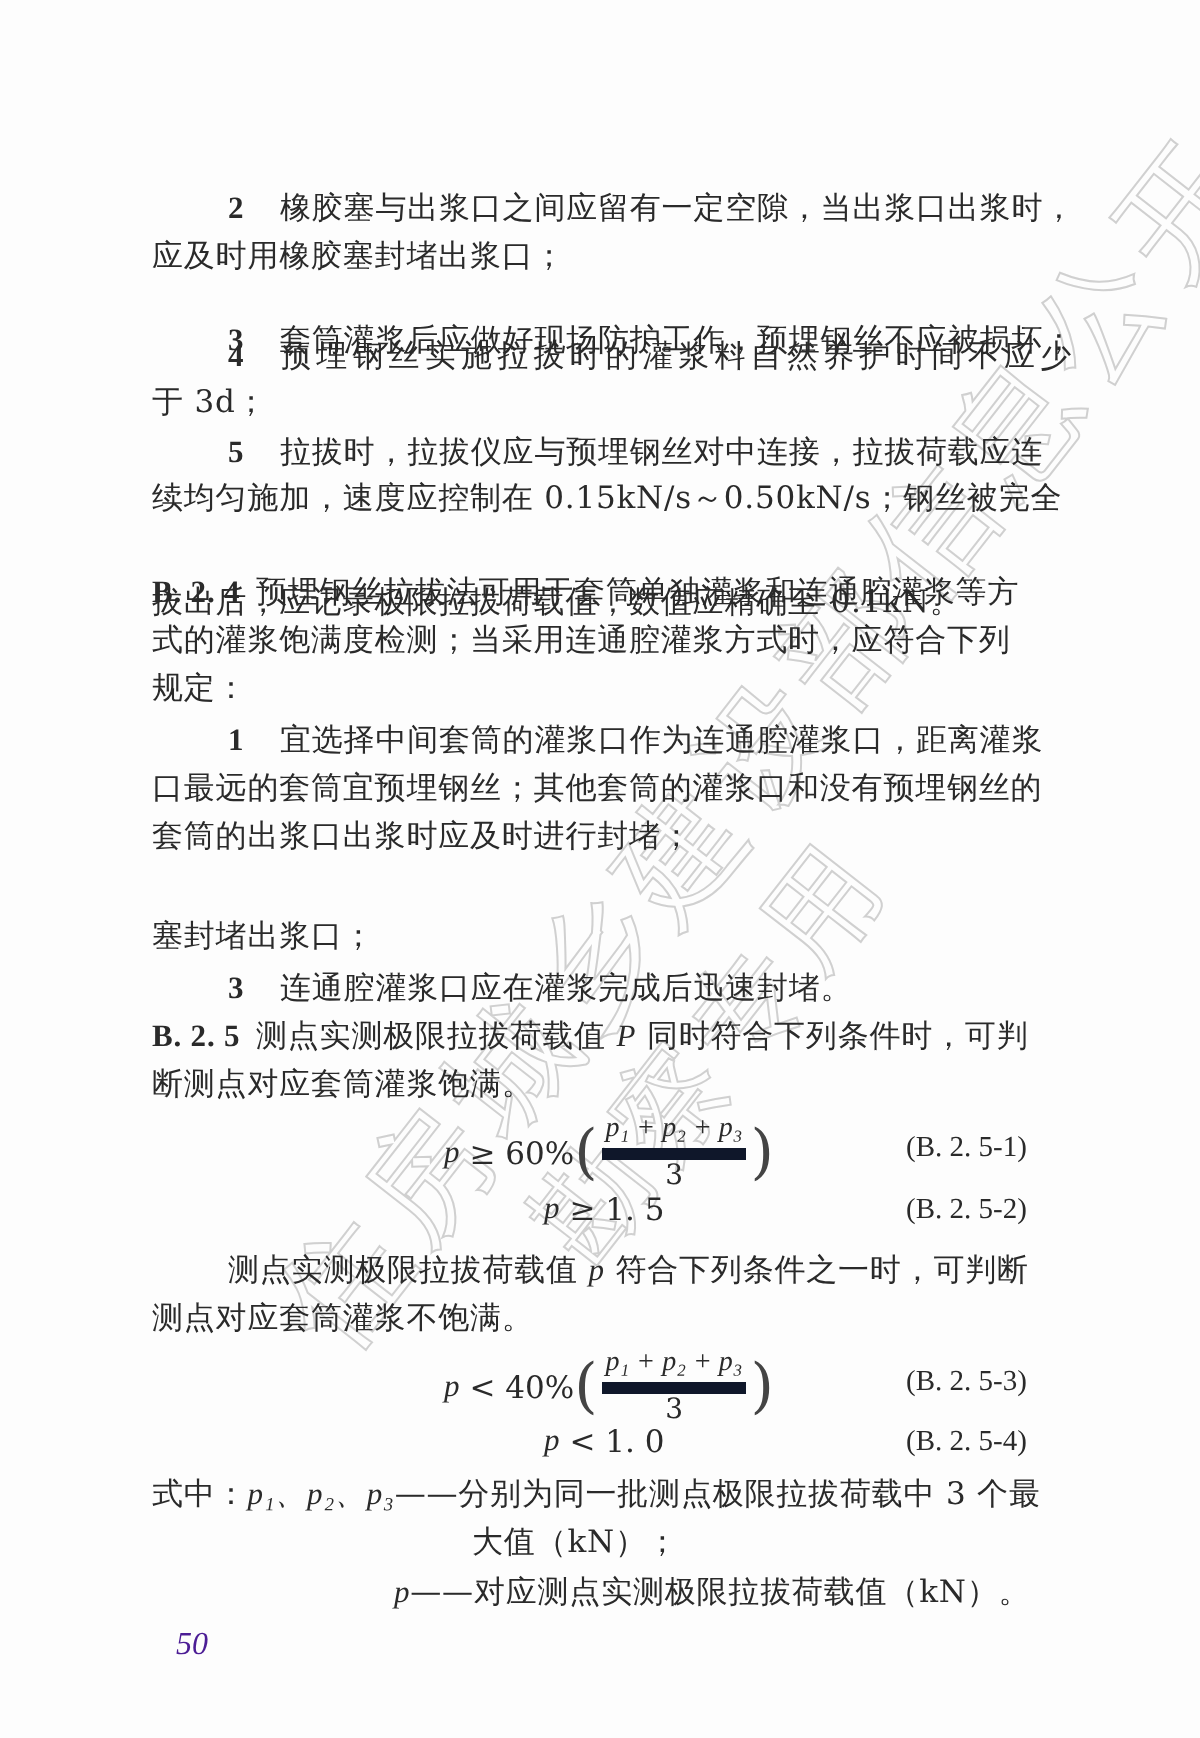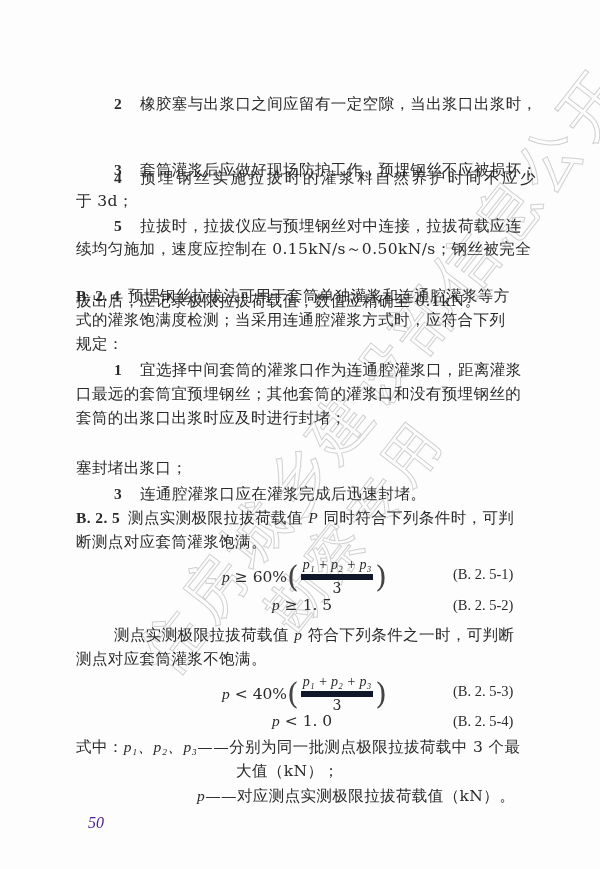--- a/index.html
+++ b/index.html
@@ -25,20 +25,21 @@
 <body>
 
 <div class="page">
 
   <div class="wm" style="left:120px; top:640px; transform: rotate(-52deg);">住房城乡建设部信息公开</div>
   <div class="wm" style="left:250px; top:600px; transform: rotate(-52deg); font-size:56px;">勘察专用</div>
 
   <div class="line ind" style="top:94px;">
     <span class="num">2</span><span>橡胶塞与出浆口之间应留有一定空隙，当出浆口出浆时，</span>
   </div>
+  <div class="line" style="top:118px;">应及时用橡胶塞封堵出浆口；</div>
 
   <div class="line ind" style="top:143px;margin-top:17px;">
     <span class="num">3</span><span>套筒灌浆后应做好现场防护工作，预埋钢丝不应被损坏；</span>
   </div>
 
   <div class="line ind" style="top:168px; letter-spacing:2.6px;">
     <span class="num">4</span><span>预埋钢丝实施拉拔时的灌浆料自然养护时间不应少</span>
   </div>
   <div class="line" style="top:191px;">于 3d；</div>
 

